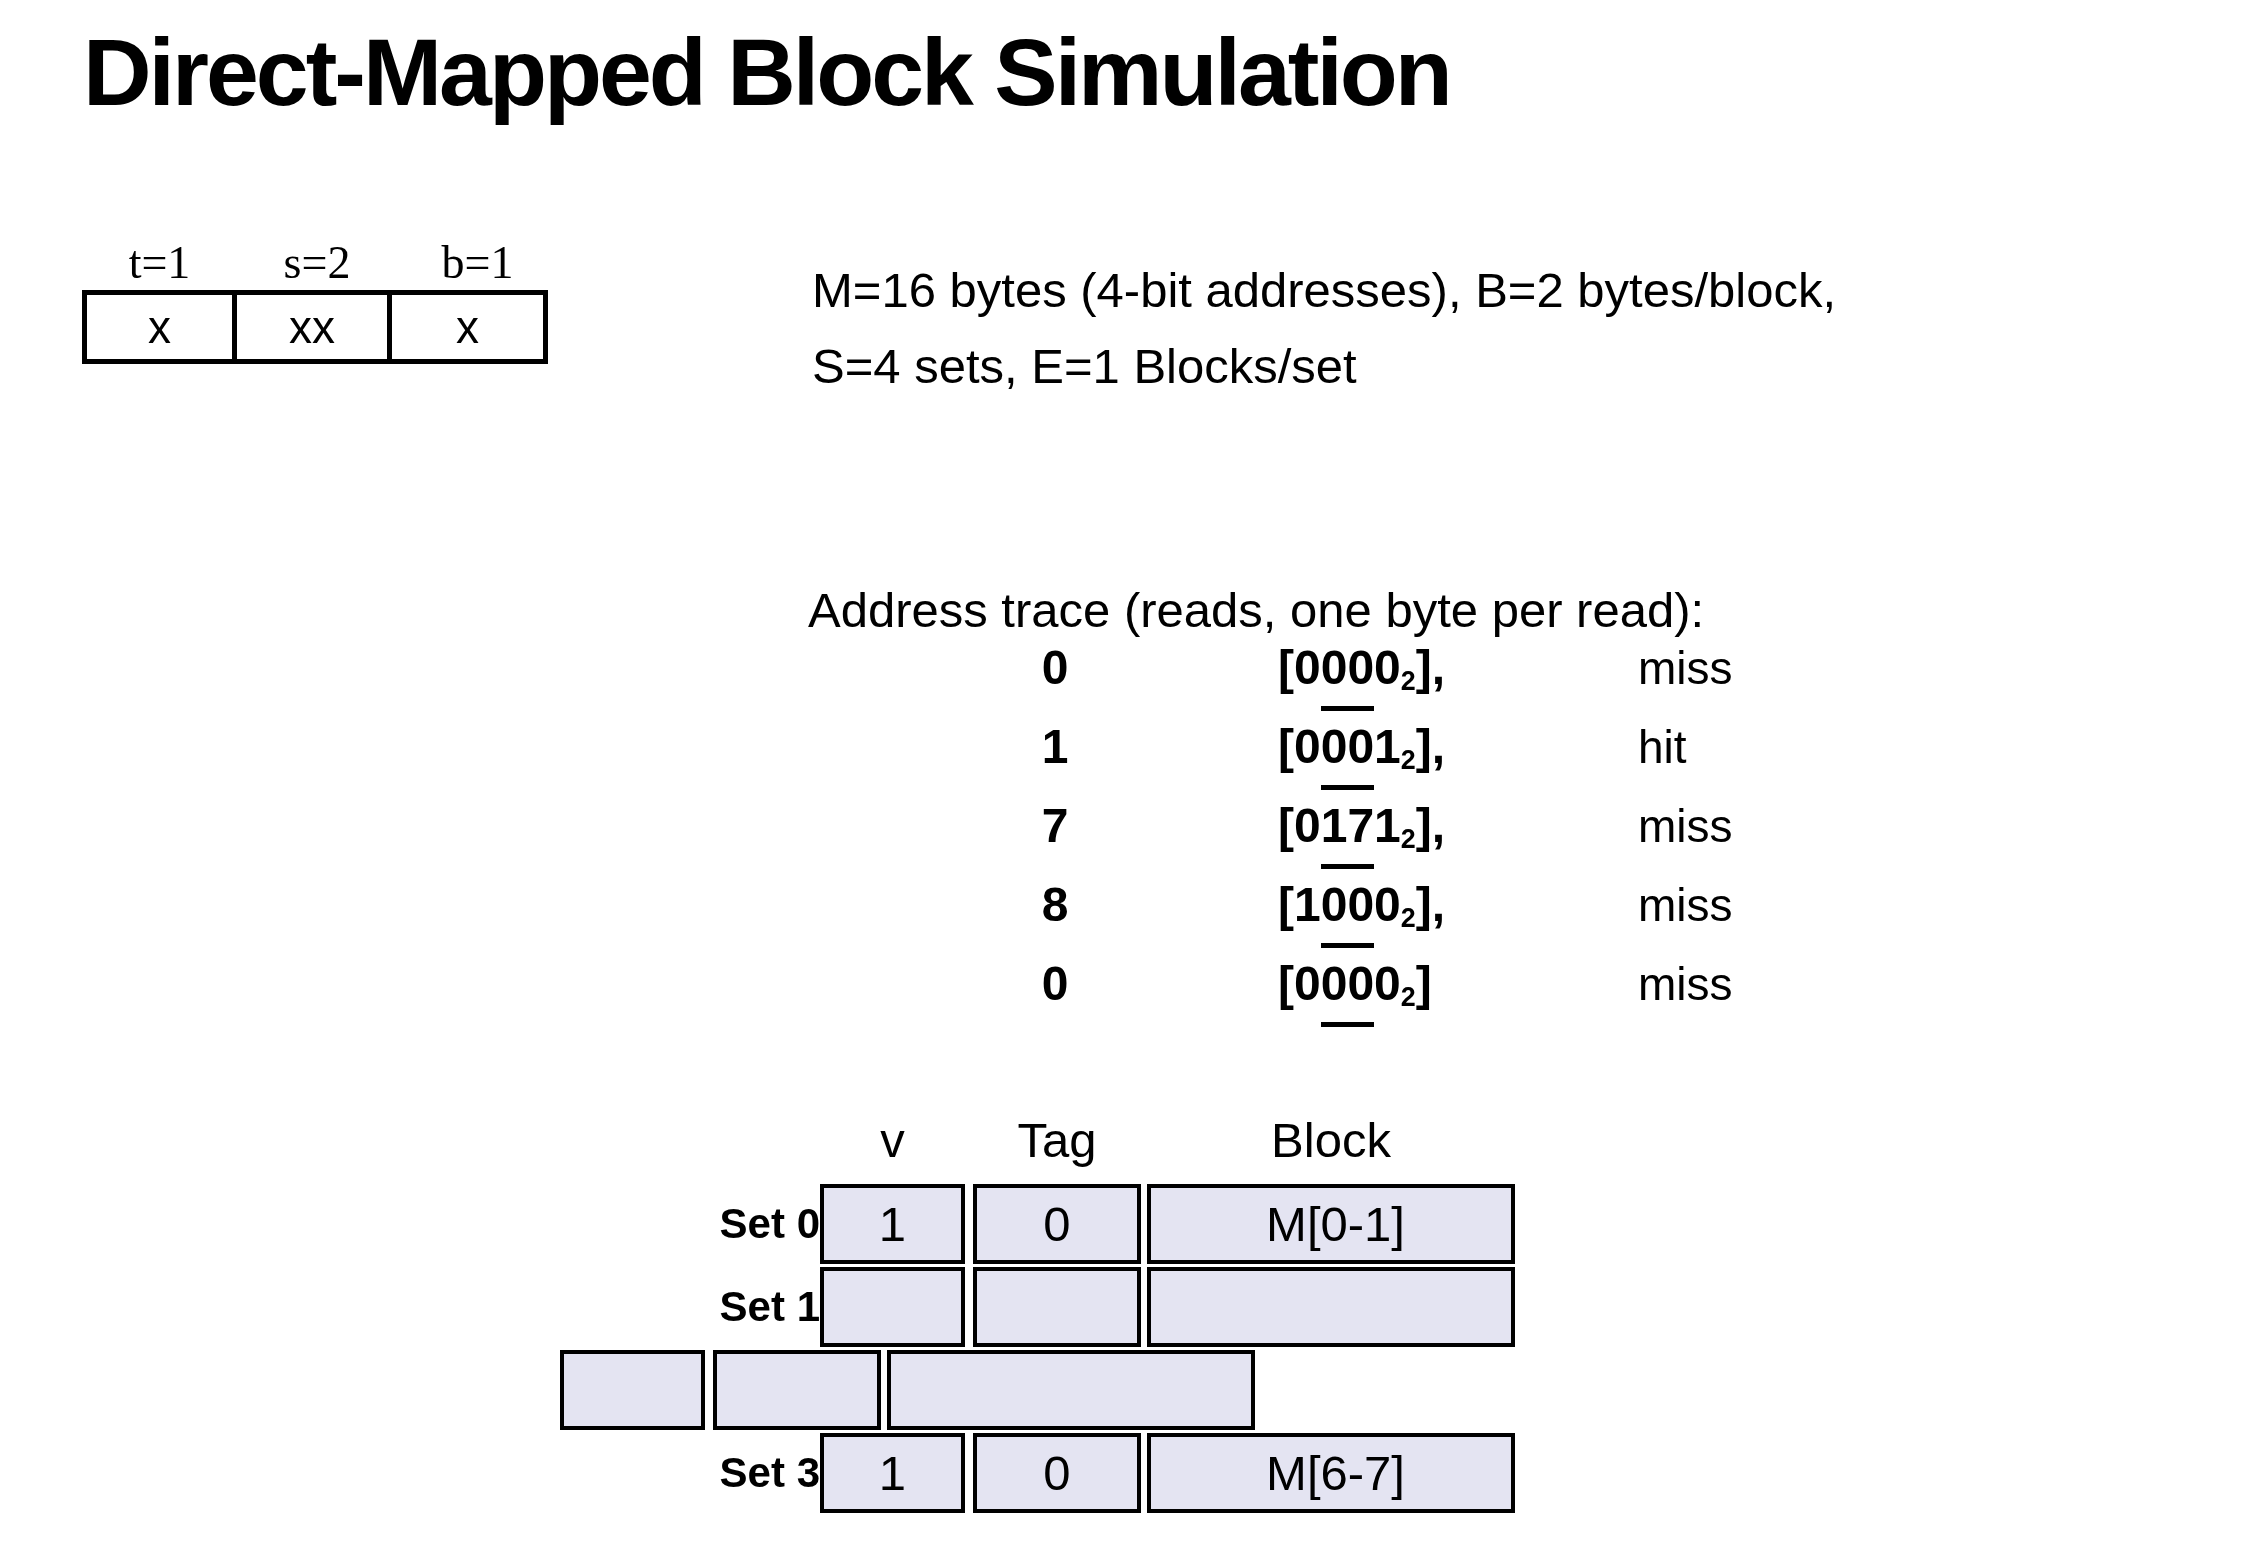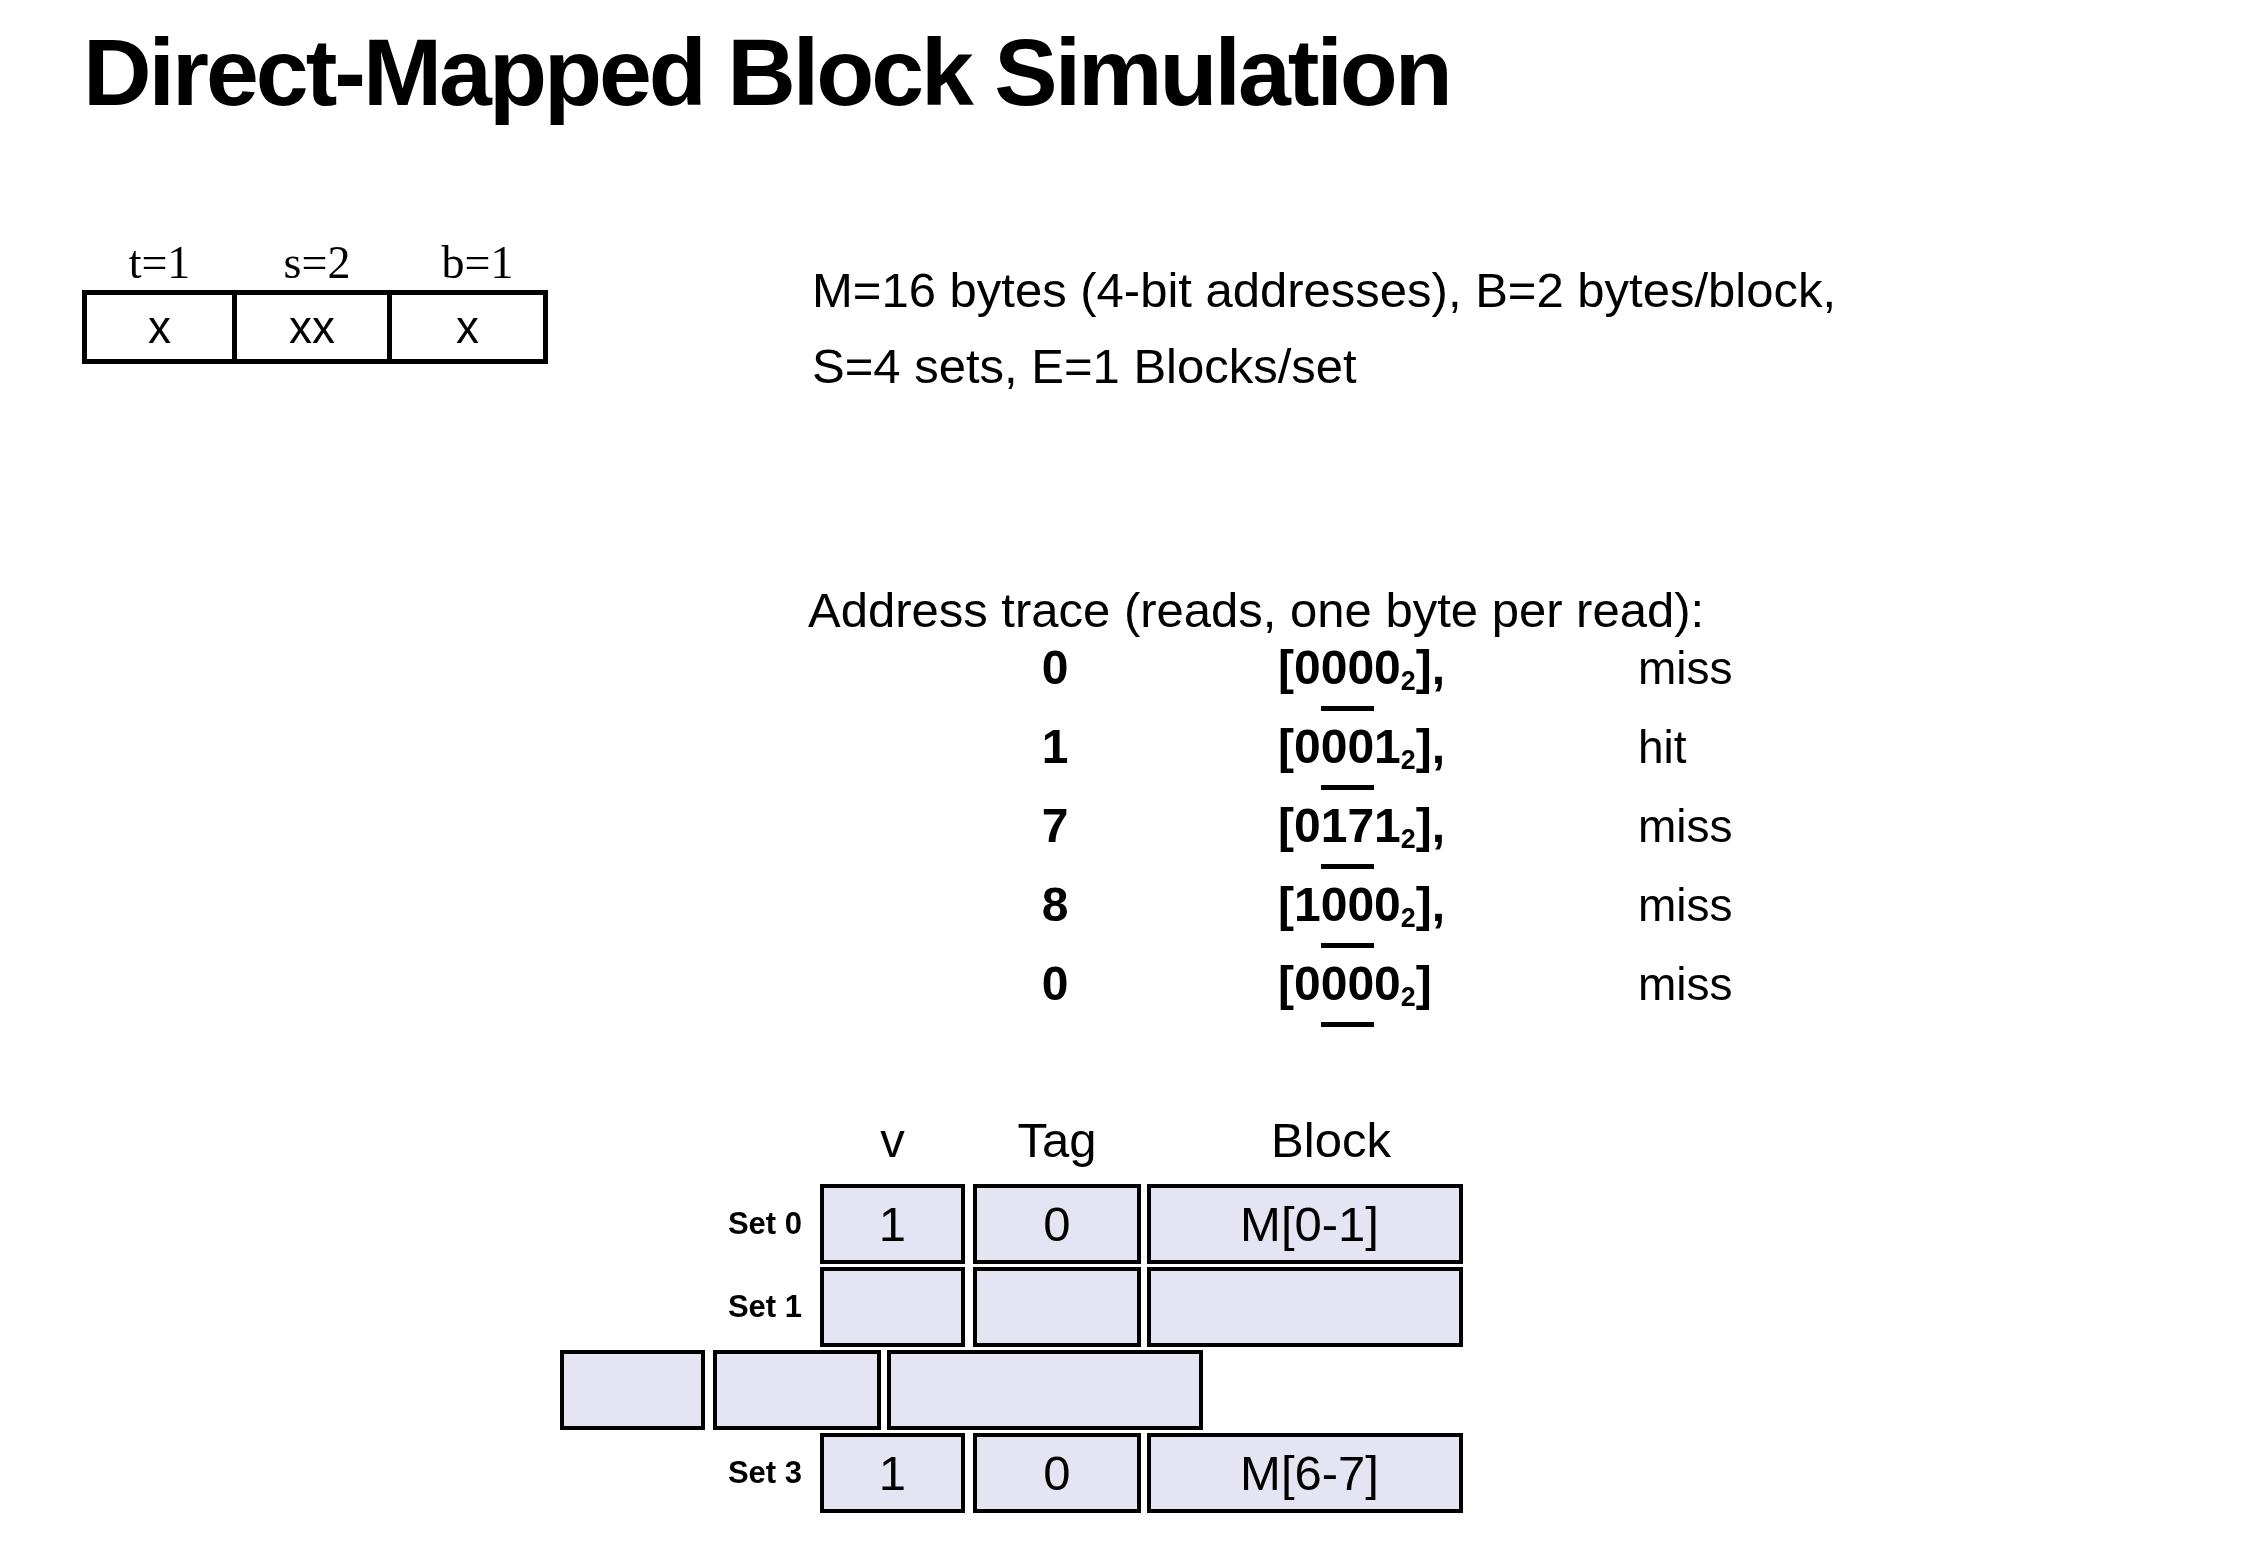--- a/index.html
+++ b/index.html
@@ -96,39 +96,38 @@
   .cache-header .h { text-align: center; display: inline-block; }
   .h-v { width: 145px; }
   .h-tag { width: 168px; margin-left: 8px; }
   .h-block { width: 368px; margin-left: 6px; }
 
   .cache-rows { position: absolute; left: 560px; top: 1184px; }
   .cache-row { display: flex; align-items: stretch; height: 80px; margin-bottom: 3px; }
   .row-label {
     width: 260px;
     box-sizing: border-box;
-    padding-right: 18px;
     display: flex;
     align-items: center;
     justify-content: flex-end;
-    font-size: 31px;
+    font-size: 42px;
     font-weight: bold;
   }
   .cell {
     box-sizing: border-box;
     border: 4px solid #000;
     background: var(--cell-bg, #e4e4f2);
     display: flex;
     align-items: center;
     justify-content: center;
     font-size: 49px;
   }
   .c-v { width: 145px; }
   .c-tag { width: 168px; margin-left: 8px; }
-  .c-block { width: 316px; margin-left: 6px; padding-left: 9px; }
+  .c-block { width: 368px; margin-left: 6px; padding-left: 9px; }
 </style>
 </head>
 <body style="background: rgb(255, 255, 255); color: rgb(0, 0, 0);">
 
 <h1 class="title">Direct-Mapped Block Simulation</h1>
 
 <div class="bitfield">
   <div class="bf-labels">
     <span class="bf-w1">t=1</span>
     <span class="bf-w2">s=2</span>

